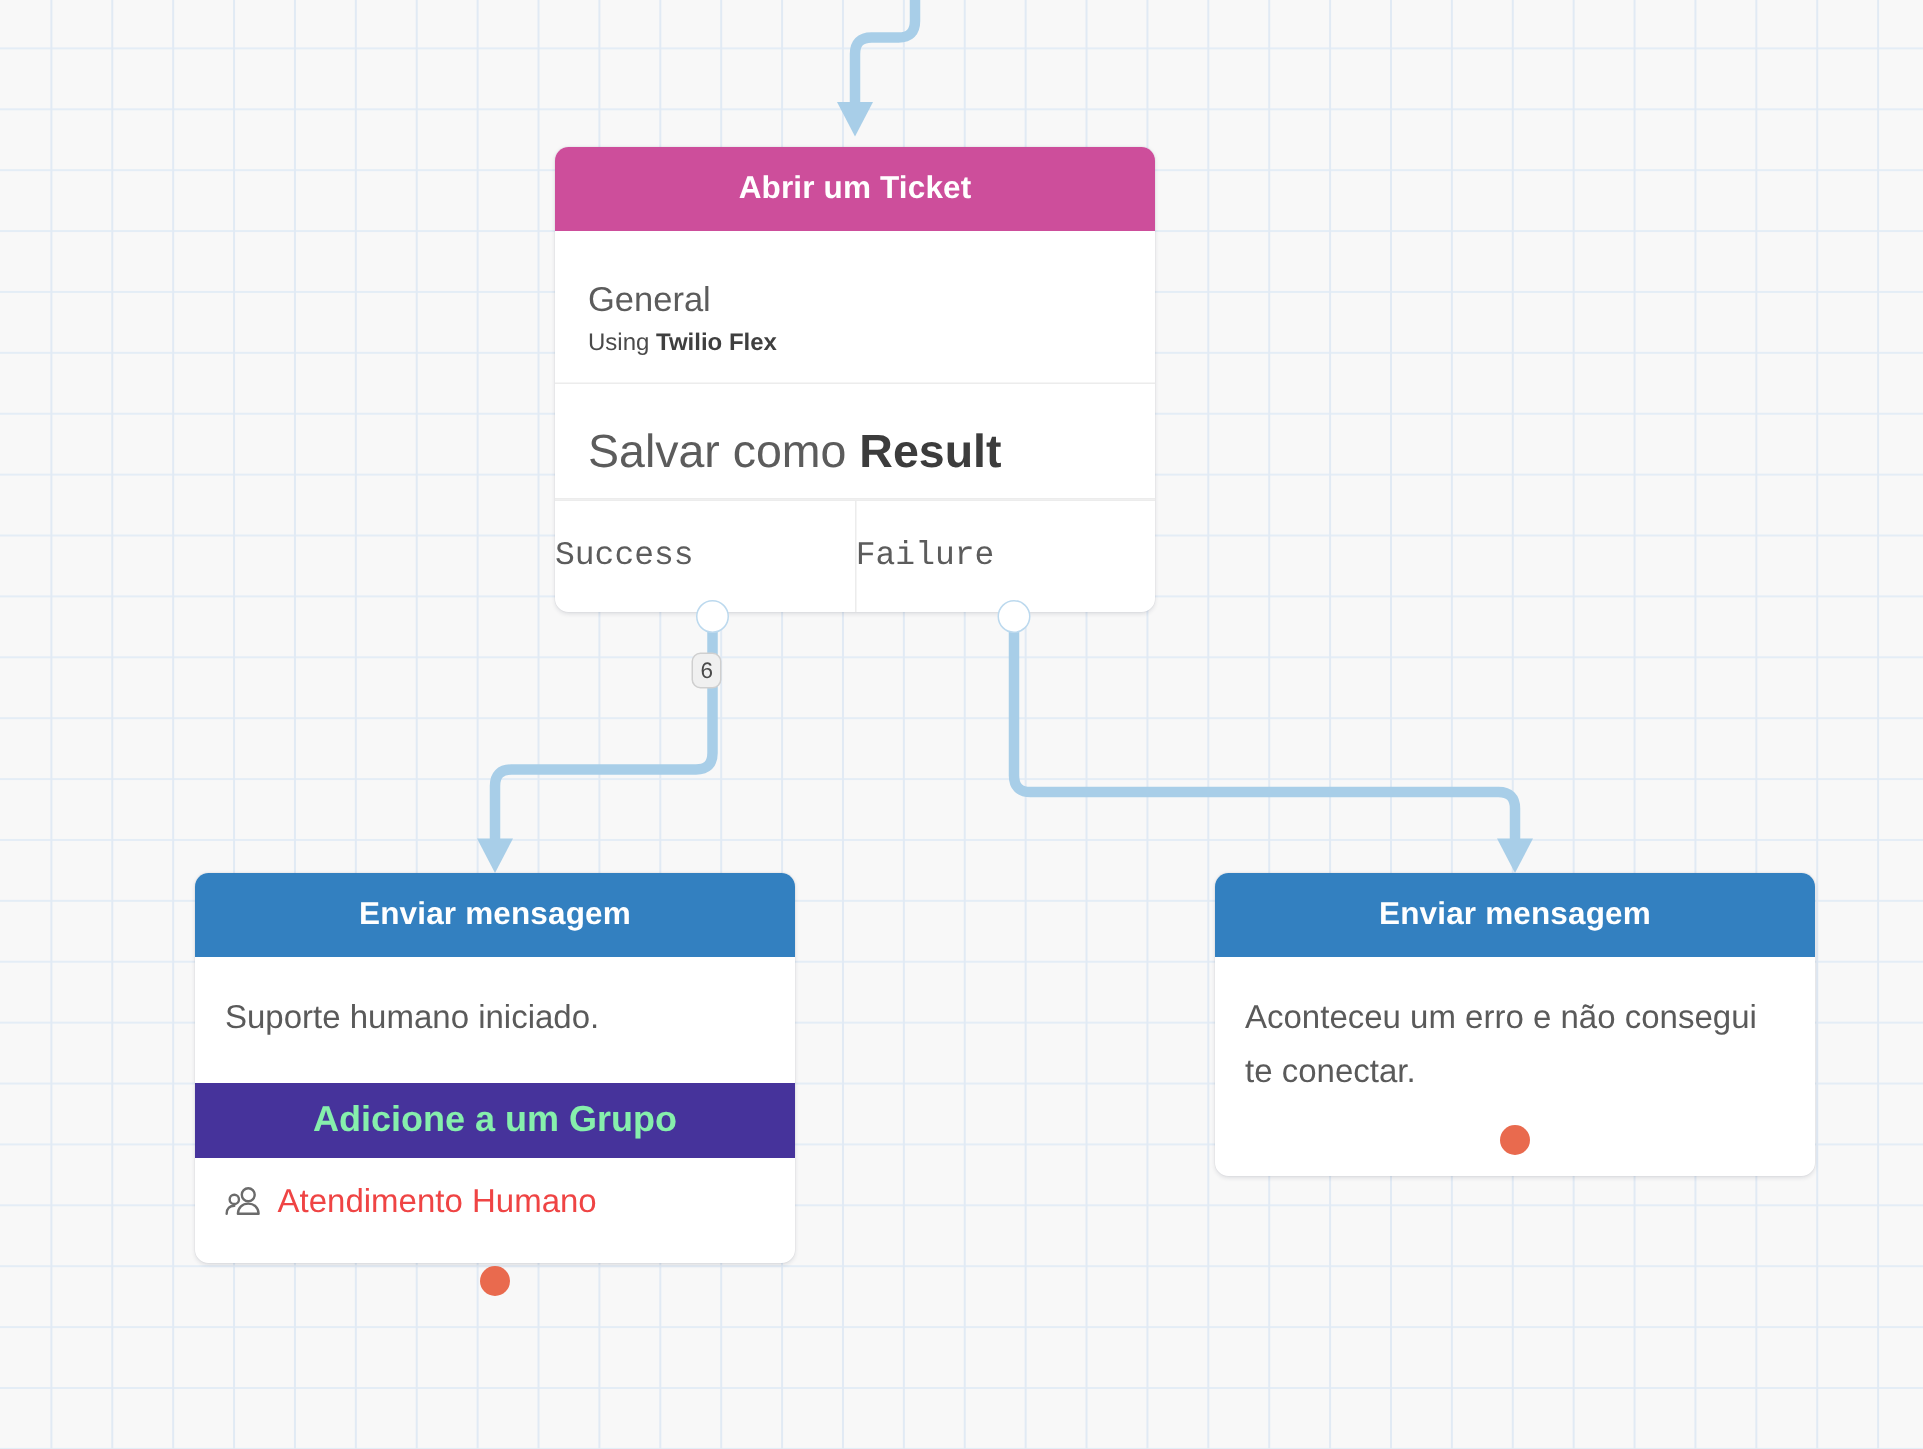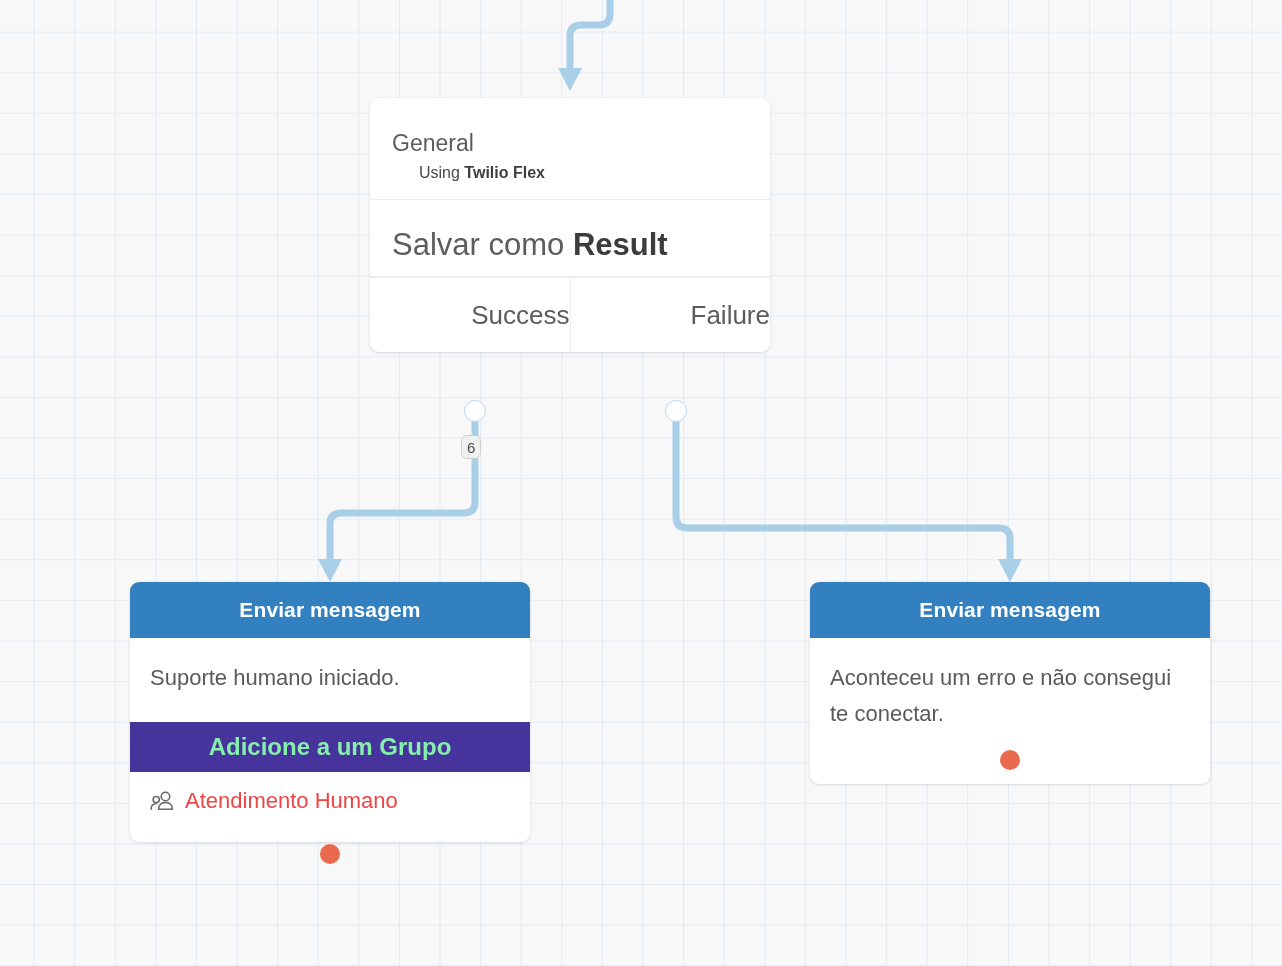--- a/index.html
+++ b/index.html
@@ -66,21 +66,20 @@
     font-size: 23px;
     color: #5c5c5c;
     line-height: 30px;
     font-weight: normal;
   }
   .sec-sub {
     font-size: 16px;
     color: #4a4a4a;
     margin-top: 5px;
     line-height: 20px;
-    margin-left: 27px;
   }
   .sec-sub b { font-weight: bold; color: #3f3f3f; }
   .sec-save {
     font-size: 31px;
     color: #5c5c5c;
     line-height: 30px;
   }
   .sec-save b { font-weight: bold; color: #3c3c3c; }
   .msg-body {
     padding: 22px 20px 26px 20px;
@@ -88,24 +87,25 @@
     color: #5a5a5a;
     line-height: 36px;
   }
   .outputs {
     display: flex;
     height: 74px;
     border-top: 1px solid #ececec;
   }
   .output {
     flex: 1 1 0;
-    text-align: right;
+    text-align: left;
     line-height: 74px;
-    font-size: 26px;
+    font-size: 22px;
     color: #5c5c5c;
+    font-family: Liberation Mono, monospace;
   }
   .output + .output { border-left: 1px solid #ececec; }
   .group-row {
     padding: 14px 20px 26px 20px;
     font-size: 22px;
     color: #ef4444;
     display: flex;
     align-items: center;
     gap: 9px;
     line-height: 30px;
@@ -151,20 +151,21 @@
     <polygon points="558,68 582,68 570,91" fill="#a8cee8"></polygon>
 
     <path d="M 475 414 L 475 502 Q 475 513 464 513 L 341 513 Q 330 513 330 524 L 330 561" fill="none" stroke="#a8cee8" stroke-width="7" stroke-linecap="butt"></path>
     <polygon points="318,559 342,559 330,582" fill="#a8cee8"></polygon>
 
     <path d="M 676 414 L 676 517 Q 676 528 687 528 L 999 528 Q 1010 528 1010 539 L 1010 561" fill="none" stroke="#a8cee8" stroke-width="7" stroke-linecap="butt"></path>
     <polygon points="998,559 1022,559 1010,582" fill="#a8cee8"></polygon>
   </svg>
 
   <div class="node" style="left:370px; top:98px; width:400px;">
+    <div class="node-header hdr-pink">Abrir um Ticket</div>
     <div class="sec">
       <div class="sec-title">General</div>
       <div class="sec-sub"><span>Using </span><b>Twilio Flex</b></div>
     </div>
     <div class="sec">
       <div class="sec-save"><span>Salvar como </span><b>Result</b></div>
     </div>
     <div class="outputs">
       <div class="output">Success</div>
       <div class="output">Failure</div>

